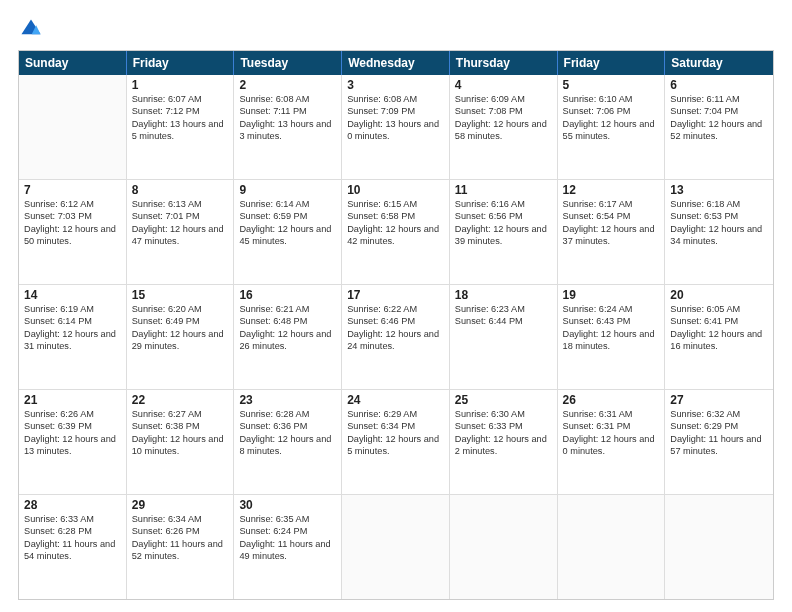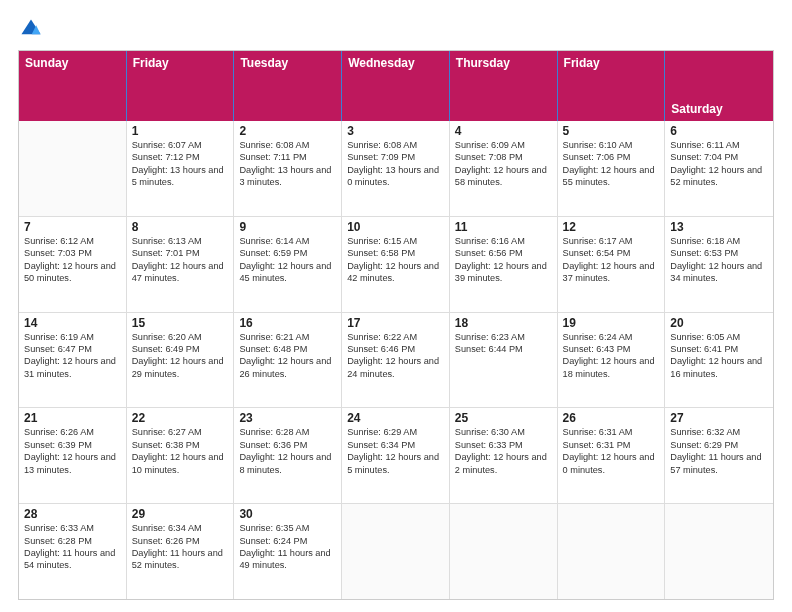--- a/index.html
+++ b/index.html
@@ -58,32 +58,31 @@
     }
     .calendar {
       flex: 1;
       display: flex;
       flex-direction: column;
       border: 1px solid #ccc;
     }
     .cal-header {
       display: grid;
       grid-template-columns: repeat(7, 1fr);
-      background: #be185d;
+      background: #0c4a6e;
     }
     .cal-header-cell {
       color: #fff;
       font-size: 12px;
       font-weight: bold;
       padding: 5px 6px;
       border-right: 1px solid #3a7fd5;
     }
     .cal-header-cell:last-child {
       border-right: none;
-      margin-top: 46px;
     }
     .cal-body {
       flex: 1;
       display: flex;
       flex-direction: column;
     }
     .cal-row {
       flex: 1;
       display: grid;
       grid-template-columns: repeat(7, 1fr);
@@ -228,21 +227,21 @@
         <div class="day-number">13</div>
         <div class="cell-line">Sunrise: 6:18 AM</div>
         <div class="cell-line">Sunset: 6:53 PM</div>
         <div class="cell-line">Daylight: 12 hours and 34 minutes.</div>
       </div>
         </div>
         <div class="cal-row">
           <div class="cal-cell">
         <div class="day-number">14</div>
         <div class="cell-line">Sunrise: 6:19 AM</div>
-        <div class="cell-line">Sunset: 6:47 PM</div>
+        <div class="cell-line">Sunset: 6:14 PM</div>
         <div class="cell-line">Daylight: 12 hours and 31 minutes.</div>
       </div>
           <div class="cal-cell">
         <div class="day-number">15</div>
         <div class="cell-line">Sunrise: 6:20 AM</div>
         <div class="cell-line">Sunset: 6:49 PM</div>
         <div class="cell-line">Daylight: 12 hours and 29 minutes.</div>
       </div>
           <div class="cal-cell">
         <div class="day-number">16</div>

